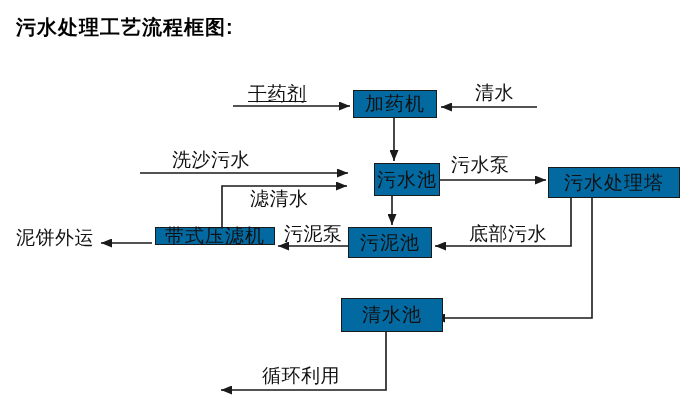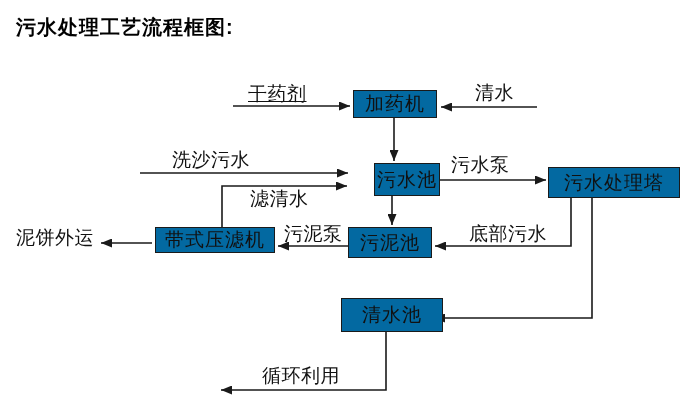--- a/index.html
+++ b/index.html
@@ -27,21 +27,21 @@
   }
   .lbl{
     position:absolute;
     font-size:19px;letter-spacing:0.5px;white-space:nowrap;
     line-height:20px;
   }
   .n-dosing{left:353px;top:90px;width:84px;height:28px;}
   .n-sewage{left:350px;top:163px;width:66px;height:33px;margin-left:24px;}
   .n-tower{left:548px;top:167px;width:132px;height:31px;}
   .n-sludge{left:348px;top:227px;width:84px;height:31px;}
-  .n-press{left:155px;top:227px;width:120px;height:26px;}
+  .n-press{left:155px;top:227px;width:120px;height:18px;}
   .n-clear{left:341px;top:298px;width:102px;height:34px;}
   .l-dry{left:248px;top:84px;text-decoration:underline;}
   .l-clearwater{left:475px;top:83px;}
   .l-sandwash{left:172px;top:150px;}
   .l-sewagepump{left:451px;top:155px;}
   .l-filtered{left:250px;top:189px;}
   .l-sludgepump{left:284px;top:224px;}
   .l-bottom{left:469px;top:224px;}
   .l-mudcake{left:16px;top:228px;}
   .l-recycle{left:262px;top:366px;}

